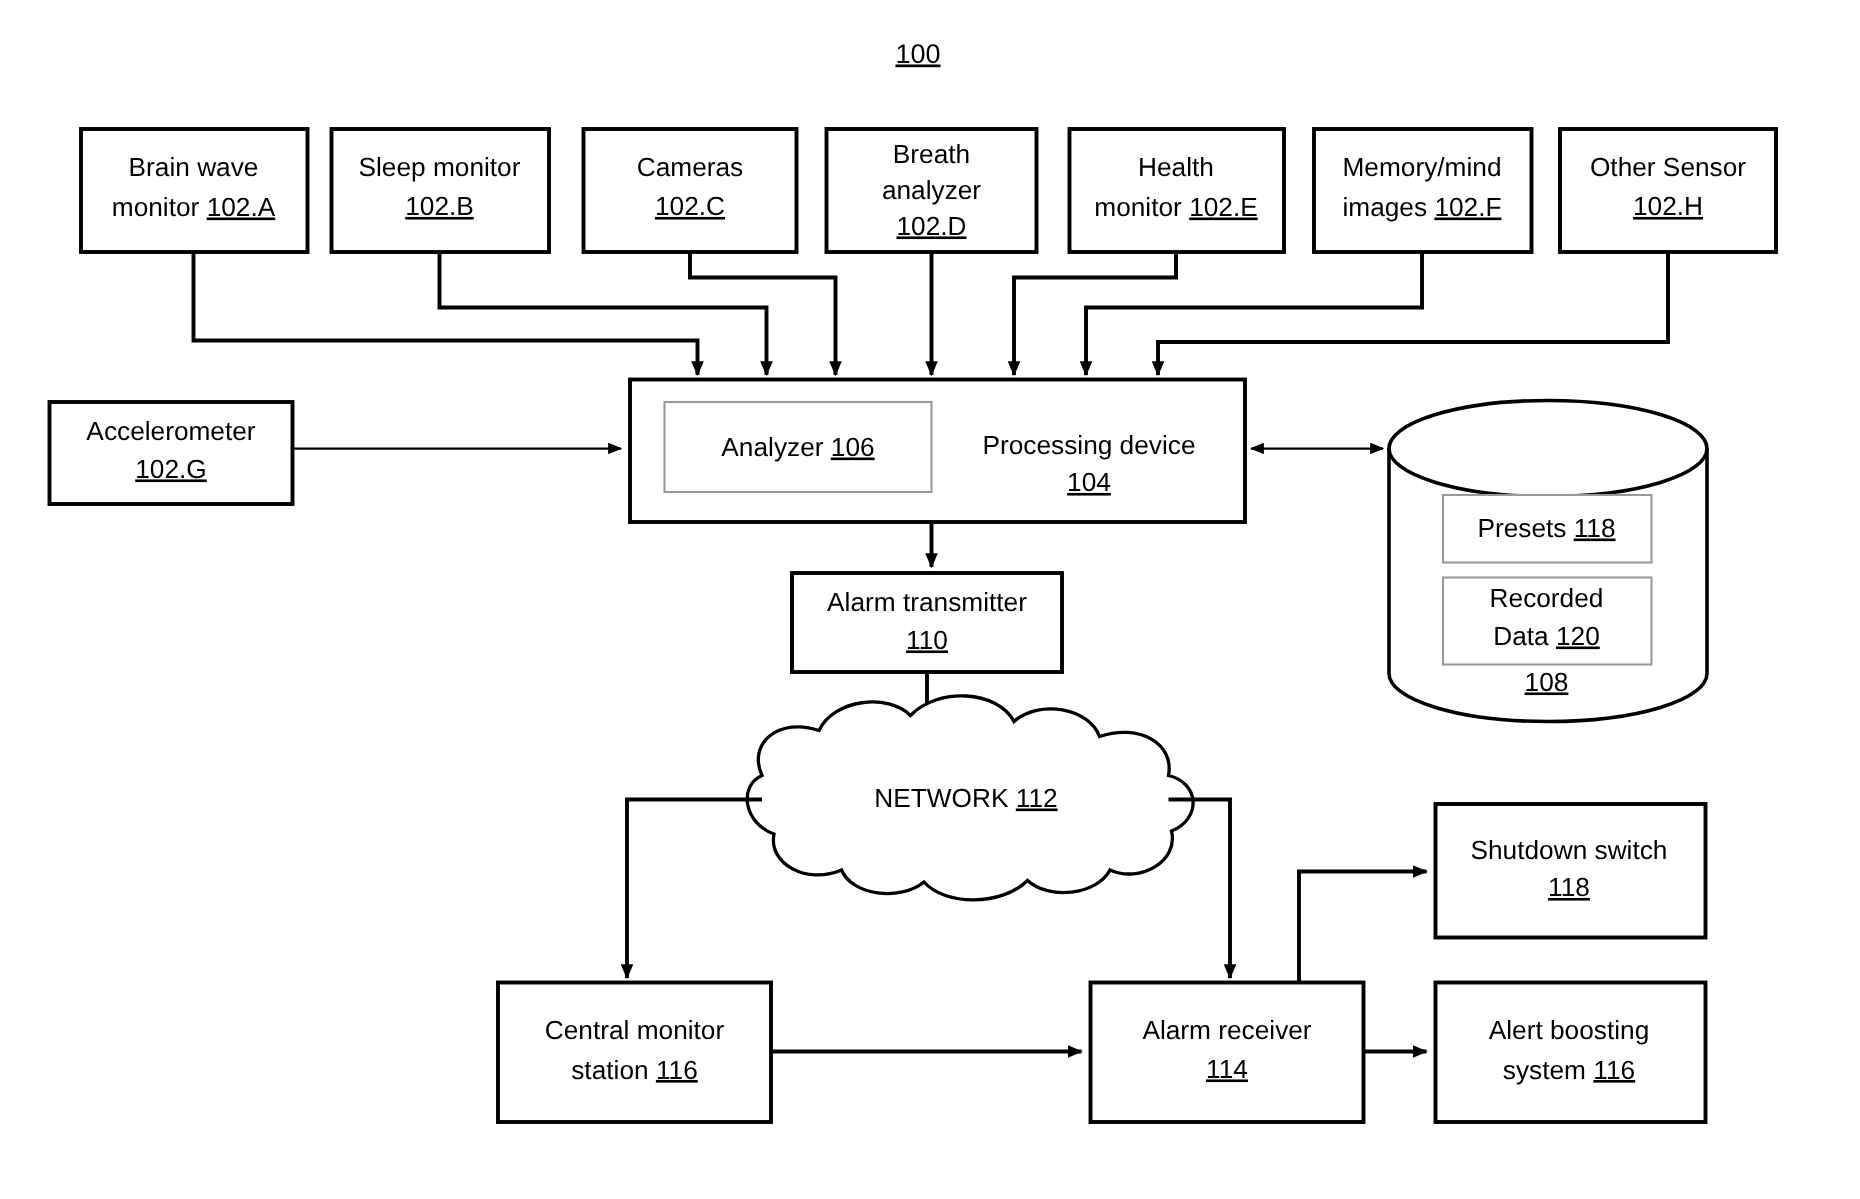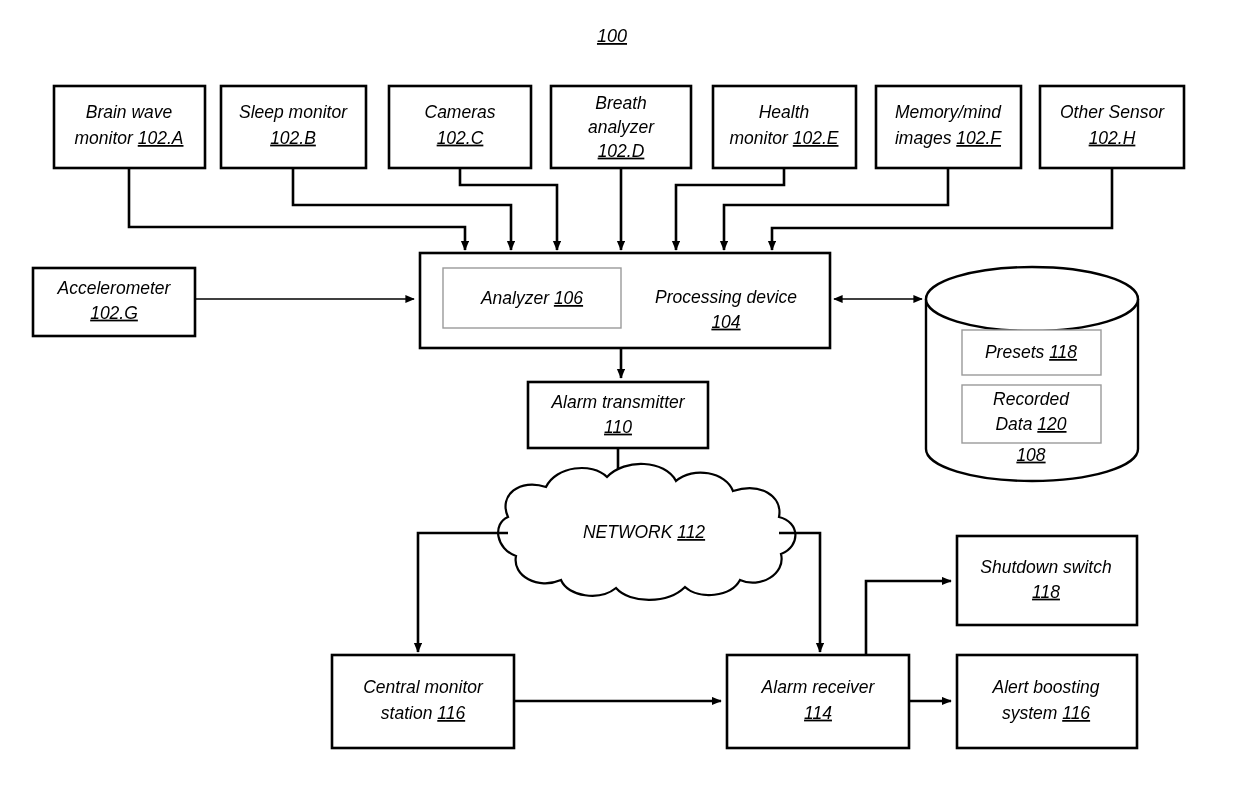--- a/index.html
+++ b/index.html
@@ -10,21 +10,20 @@
   body {
     width: 1240px;
     height: 799px;
     font-family: "Liberation Sans", sans-serif;
     overflow: hidden;
   }
   #diagram-root {
     position: relative;
     width: 1240px;
     height: 799px;
-    font-style: italic;
   }
   svg#fig {
     display: block;
     width: 1240px;
     height: 799px;
   }
   .node-rect {
     fill: #ffffff;
     stroke: #000000;
     stroke-width: 2.6;

